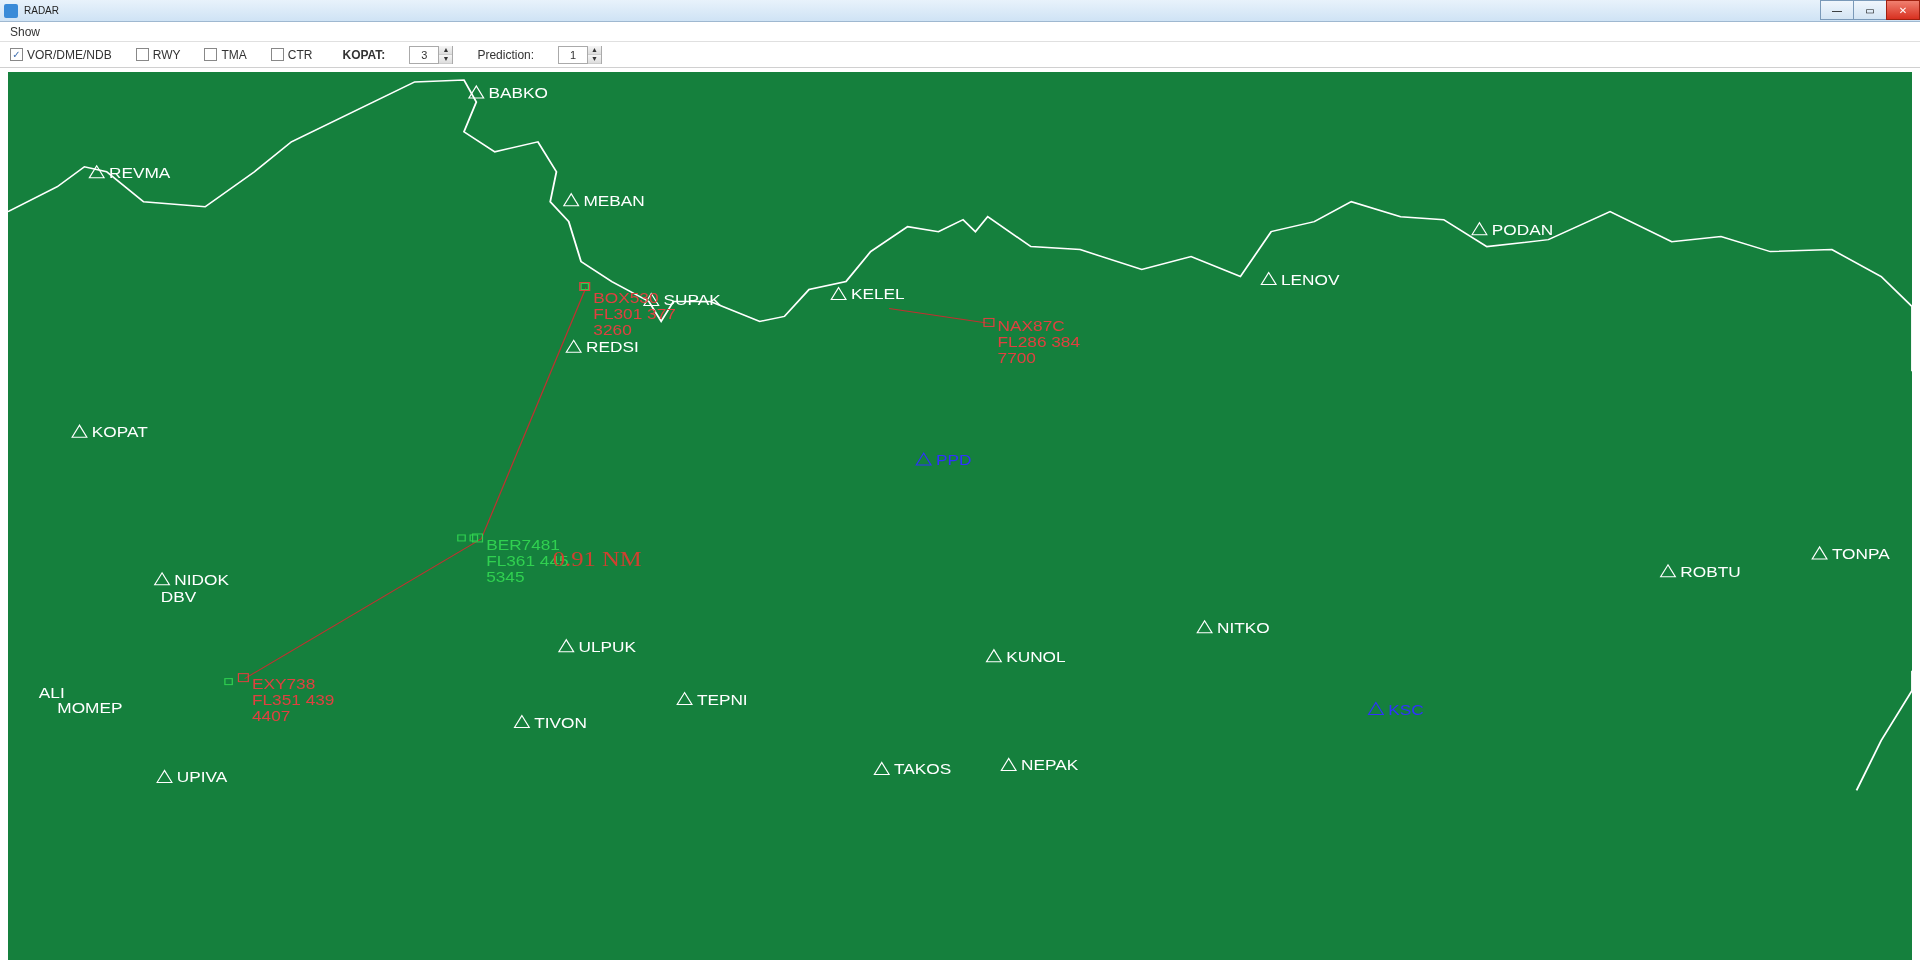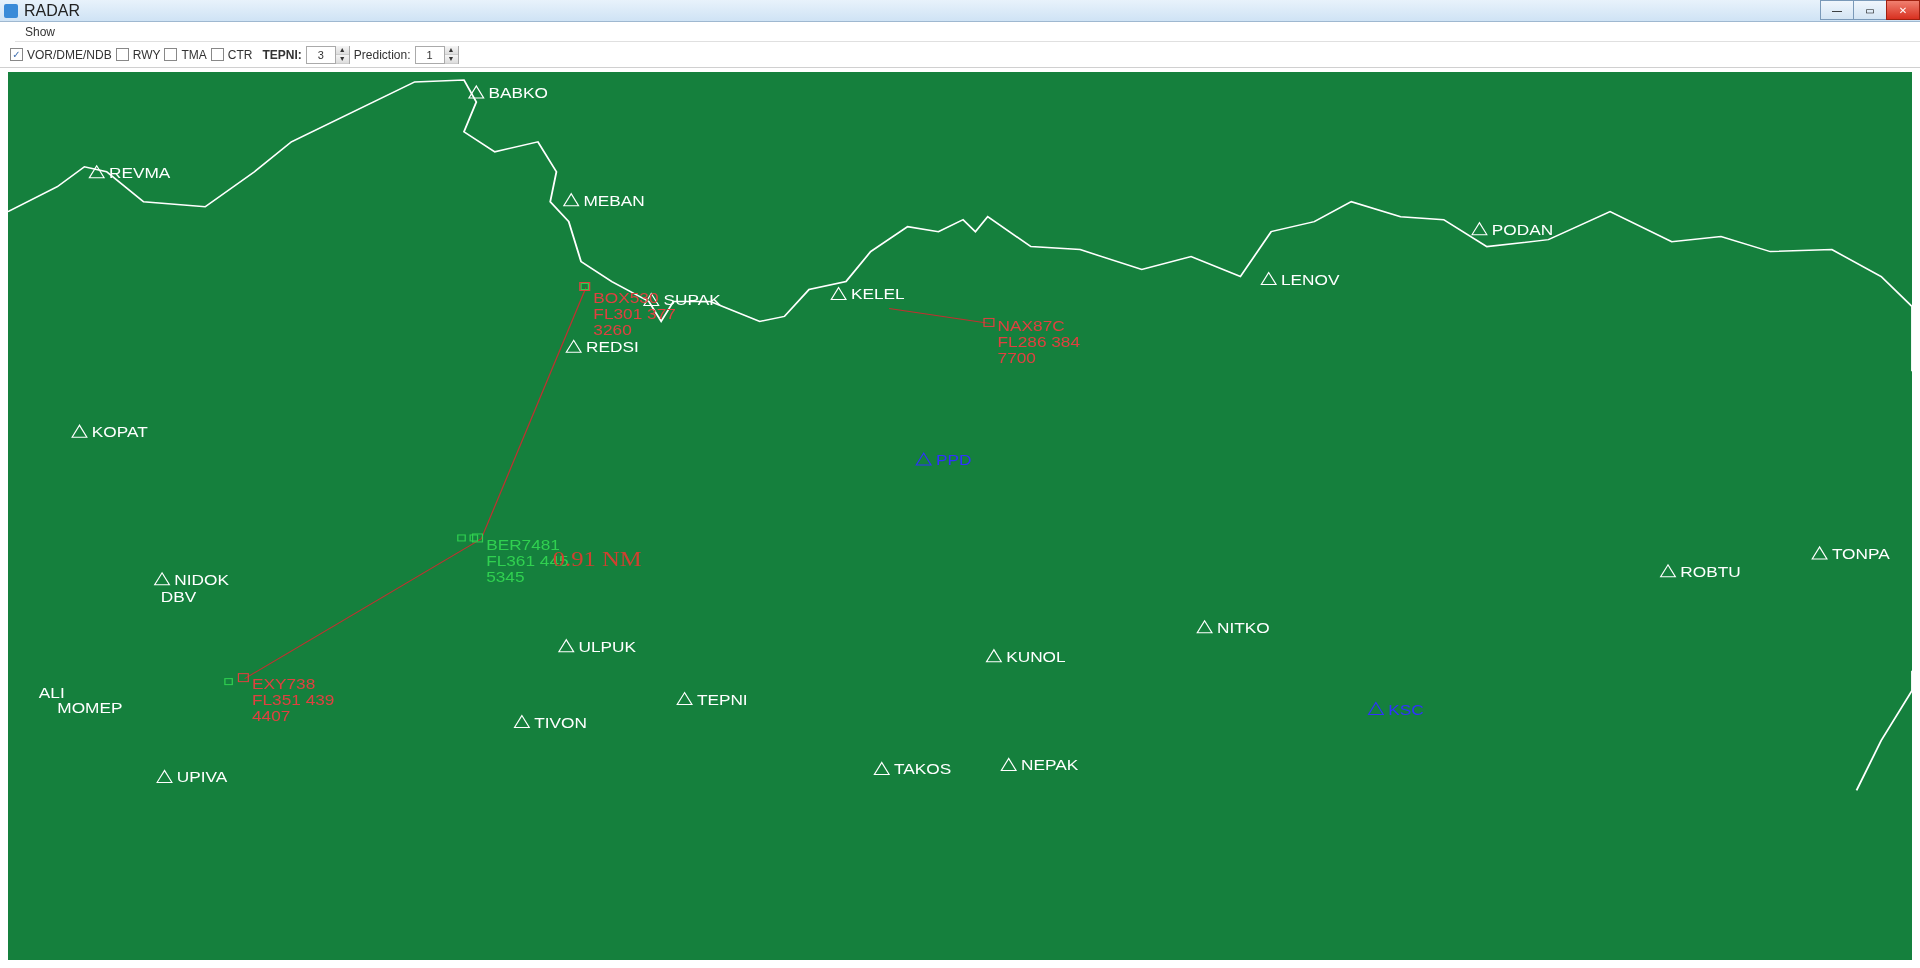--- a/index.html
+++ b/index.html
@@ -19,21 +19,21 @@
   align-items: center;
   padding: 0 4px;
   position: relative;
 }
 .titlebar .app-icon {
   width: 14px; height: 14px;
   background: #3a8bd8;
   border-radius: 2px;
   margin-right: 6px;
 }
-.titlebar .title-text { color: #222; font-size: 16px; }
+.titlebar .title-text { color: #222; font-size: 10px; }
 .win-controls {
   position: absolute; right: 0; top: 0;
   display: flex; height: 20px;
 }
 .win-btn {
   width: 34px; height: 20px;
   border: 1px solid #7a99b8;
   margin-left: -1px;
   display: flex; align-items: center; justify-content: center;
   font-size: 10px;
@@ -45,31 +45,30 @@
   border-color: #a02010;
 }
 
 .menubar {
   height: 20px;
   background: #fff;
   border-bottom: 1px solid #e0e0e0;
   display: flex; align-items: center;
   padding-left: 10px;
   color: #333;
-  margin-left: 15px;
 }
 
 .toolbar {
   height: 26px;
   background: #fff;
   border-bottom: 1px solid #d0d0d0;
   display: flex;
   align-items: center;
   padding-left: 10px;
-  gap: 4px;
+  gap: 24px;
   color: #333;
 }
 .checkbox {
   display: inline-flex; align-items: center; gap: 4px;
 }
 .checkbox .box {
   width: 13px; height: 13px;
   border: 1px solid #888;
   background: #fff;
   display: inline-flex; align-items: center; justify-content: center;
@@ -142,21 +141,21 @@
   </label>
   <label class="checkbox">
     <span class="box"></span>
     <span>TMA</span>
   </label>
   <label class="checkbox">
     <span class="box"></span>
     <span>CTR</span>
   </label>
 
-  <span class="spinlabel">TEPNI:</span>
+  <span class="spinlabel">KOPAT:</span>
   <span class="spinner">
     <span class="val">3</span>
     <span class="arrows">
         <div>▲</div>
         <div>▼</div>
       </span>
   </span>
 
   <span>Prediction:</span>
   <span class="spinner">

